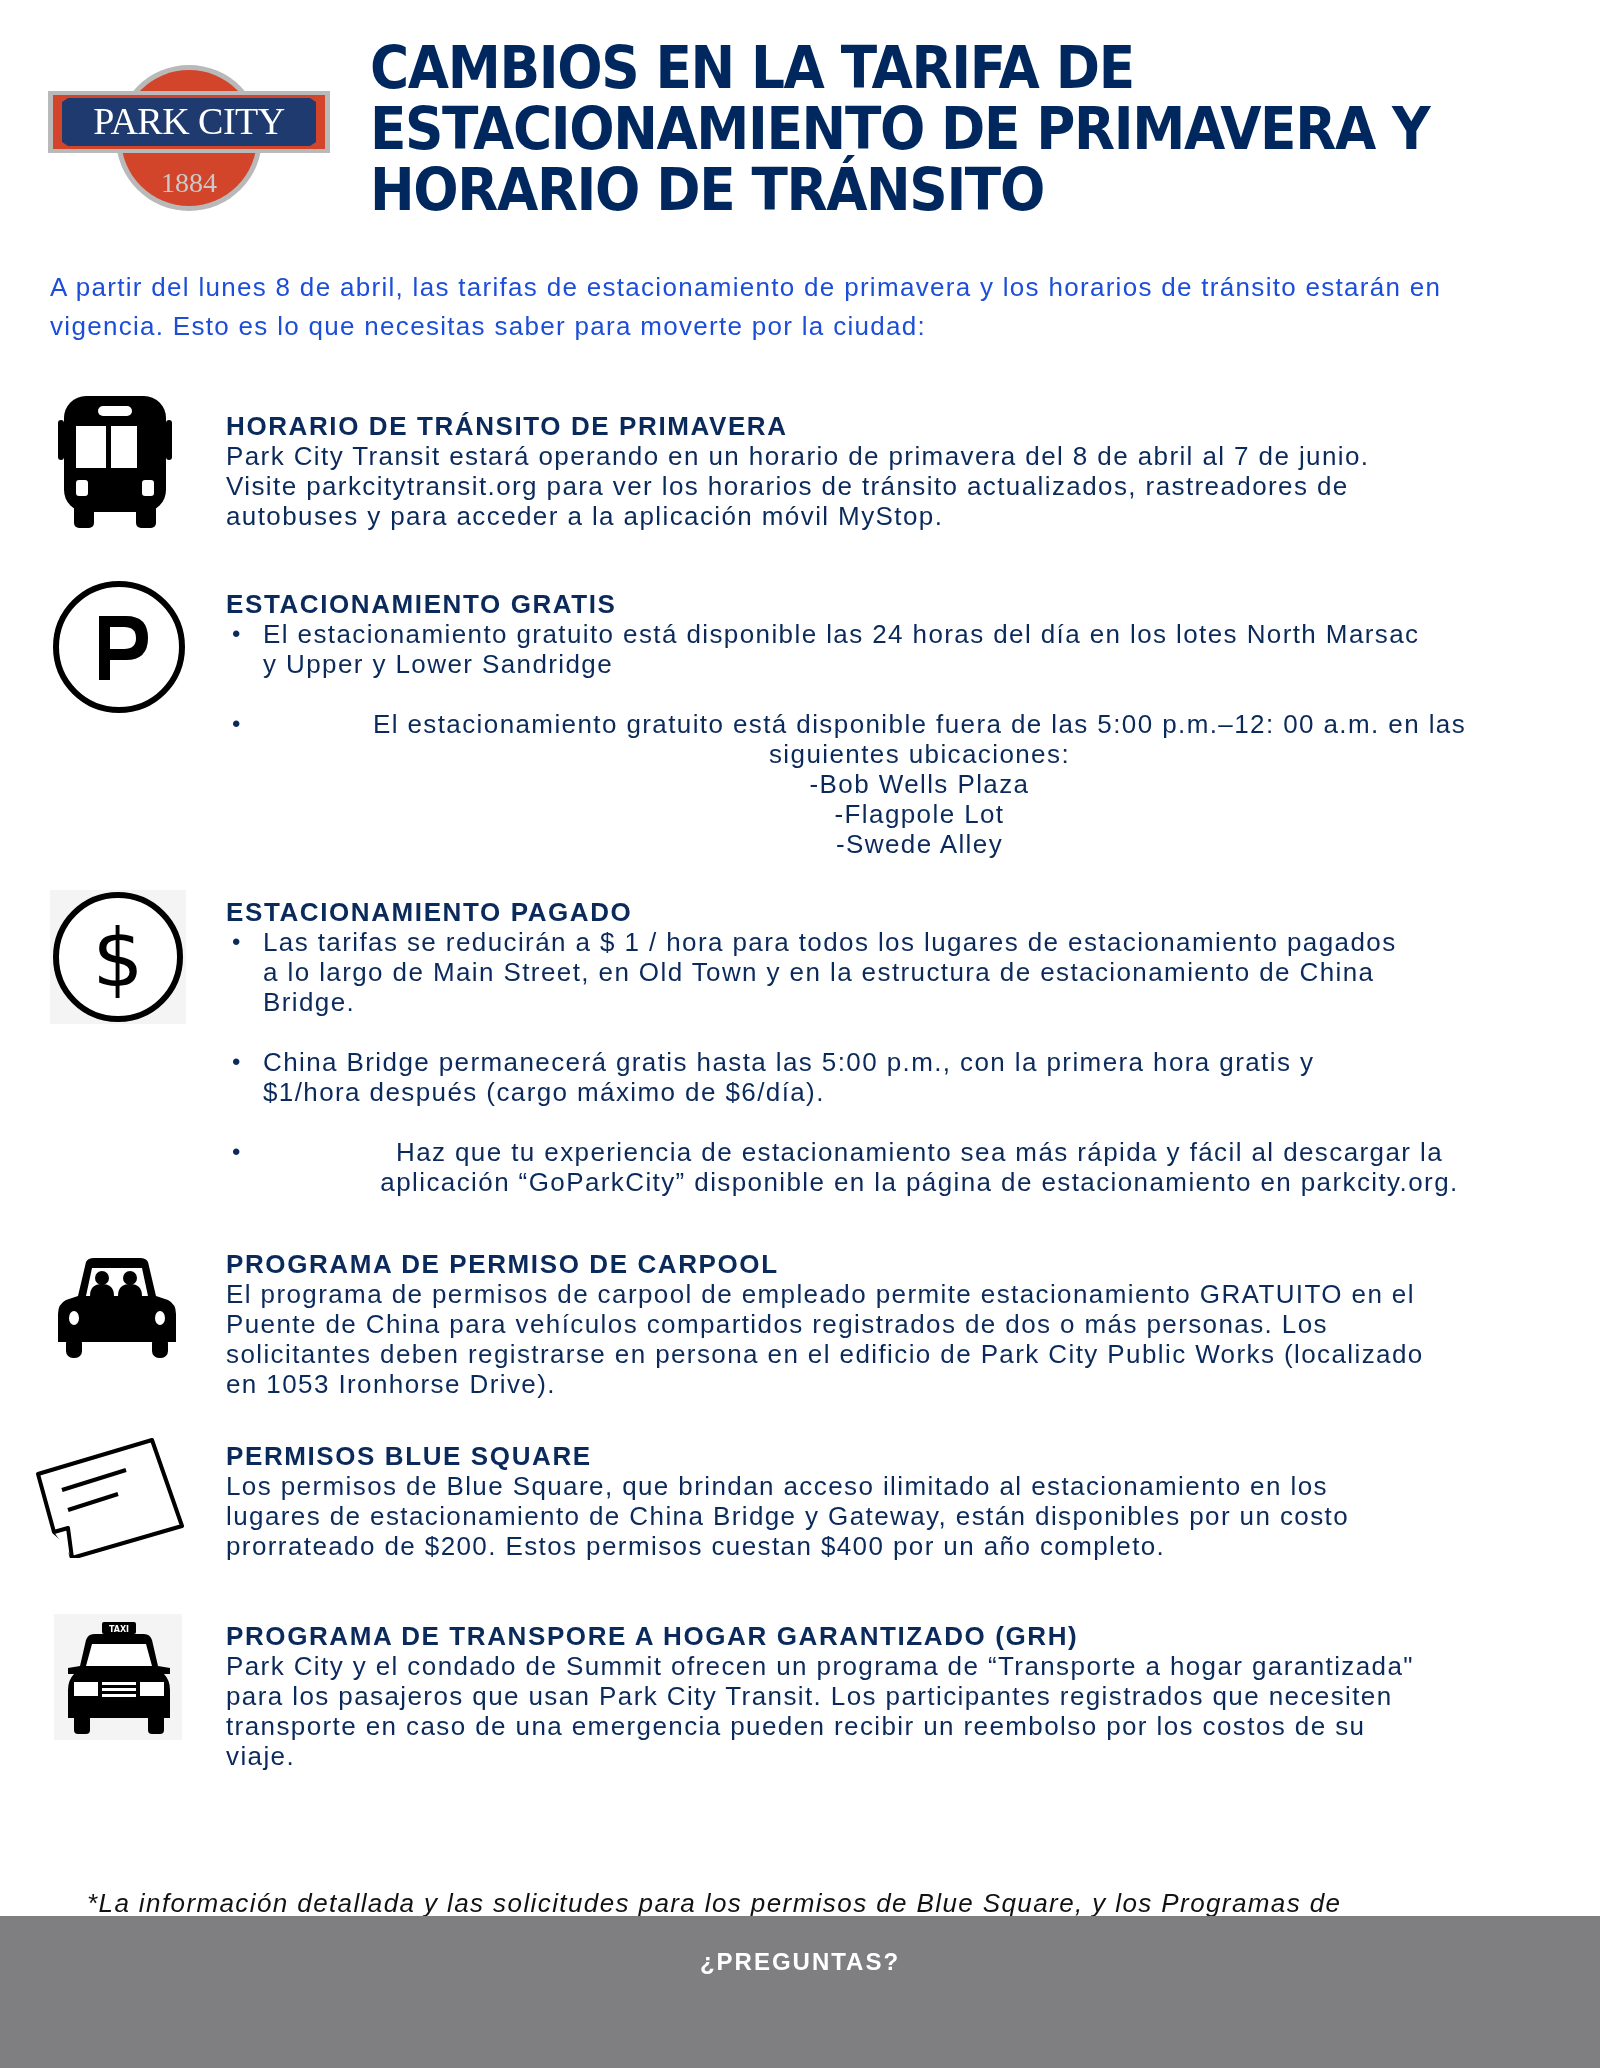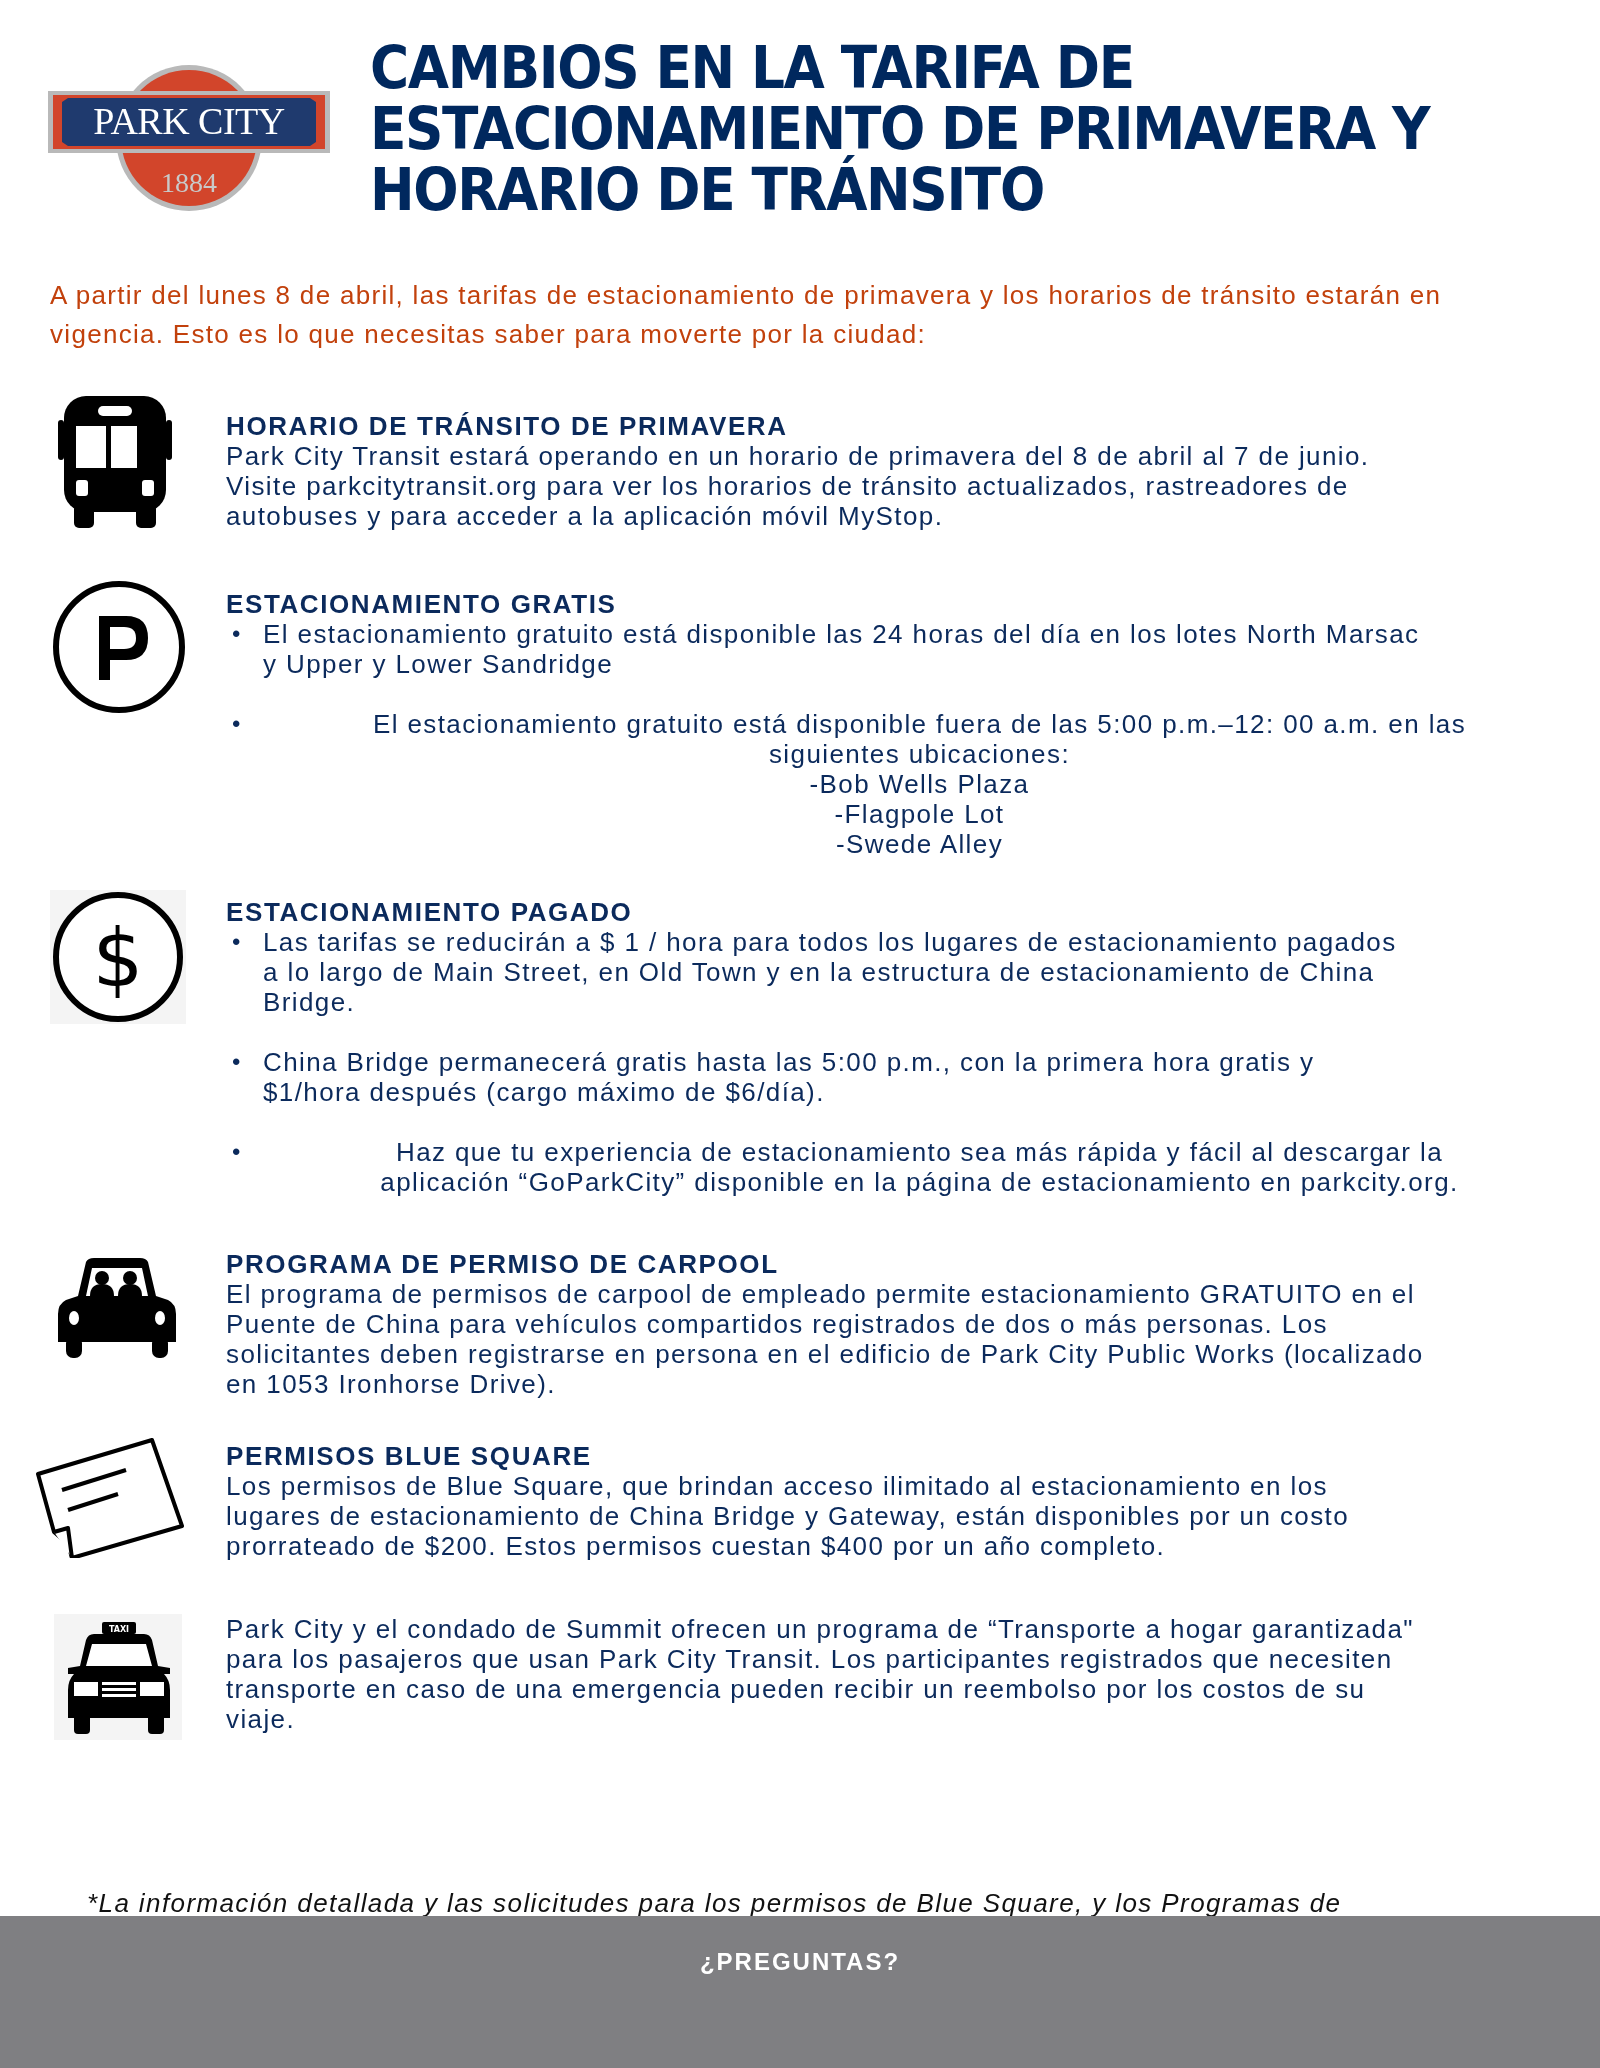--- a/index.html
+++ b/index.html
@@ -10,22 +10,22 @@
 
     .title {
       position: absolute; left: 370px; top: 38px; width: 1200px;
       font-family: "DejaVu Sans", sans-serif; font-weight: bold;
       font-size: 58px; line-height: 61px; color: #00285e;
       letter-spacing: -1.5px; transform: scaleX(0.92); transform-origin: left top;
       white-space: pre-line;
     }
 
     .intro {
-      position: absolute; left: 50px; top: 276px; width: 1500px;
-      font-size: 26px; line-height: 39px; letter-spacing: 1.3px; color: #c2410c;
+      position: absolute; left: 50px; top: 268px; width: 1500px;
+      font-size: 26px; line-height: 39px; letter-spacing: 1.3px; color: #1d4ed8;
     }
 
     .section { position: absolute; left: 0; width: 1600px; }
     .sec-icon { position: absolute; }
     .sec-body { position: absolute; left: 226px; width: 1350px; color: #0b2a5c; }
     .sec-heading {
       font-weight: bold; font-size: 26px; line-height: 29px; letter-spacing: 1.6px; color: #0b2a5c; margin-top: 8px;
     }
     .sec-text { font-size: 26px; line-height: 30px; letter-spacing: 1.4px; white-space: pre-line; }
     .bullets { list-style: none; }
@@ -187,20 +187,21 @@
       <rect x="20" y="68" width="24" height="14" fill="#fff"></rect>
       <rect x="86" y="68" width="24" height="14" fill="#fff"></rect>
       <rect x="48" y="68" width="34" height="3" fill="#fff"></rect>
       <rect x="48" y="74" width="34" height="3" fill="#fff"></rect>
       <rect x="48" y="80" width="34" height="3" fill="#fff"></rect>
       <rect x="20" y="100" width="16" height="20" rx="4" fill="#000"></rect>
       <rect x="94" y="100" width="16" height="20" rx="4" fill="#000"></rect>
     </svg>
   </div>
   <div class="sec-body" style="top:0;">
+    <div class="sec-heading">PROGRAMA DE TRANSPORE A HOGAR GARANTIZADO (GRH)</div>
     <div class="sec-text">Park City y el condado de Summit ofrecen un programa de “Transporte a hogar garantizada"
 para los pasajeros que usan Park City Transit. Los participantes registrados que necesiten
 transporte en caso de una emergencia pueden recibir un reembolso por los costos de su
 viaje.</div>
   </div>
 </div>
 
 <p class="footnote">*La información detallada y las solicitudes para los permisos de Blue Square, y los Programas de
 Permiso de Carpool y Programas de Transporte Garantizado están disponibles en
 parkcity.org/departments/parking.</p>

